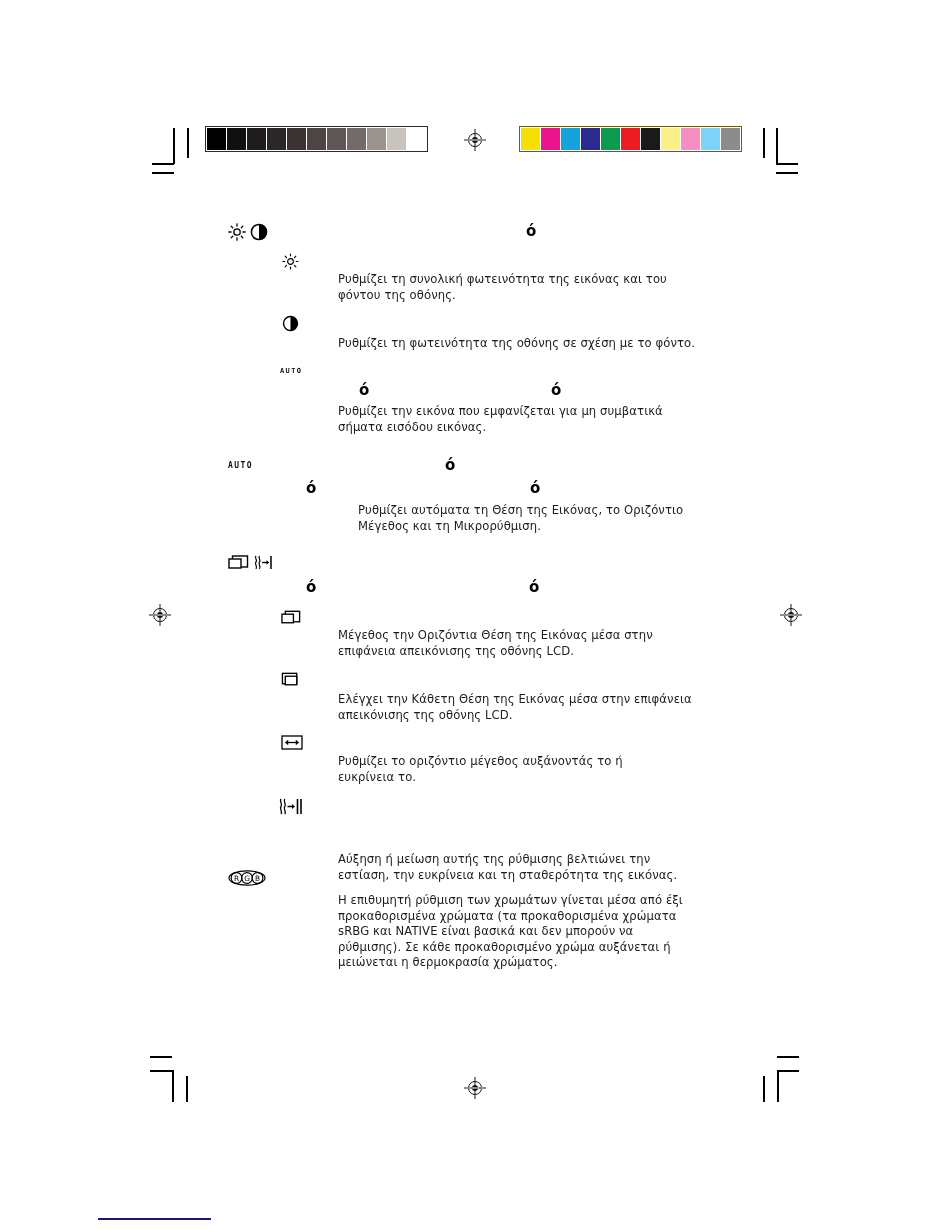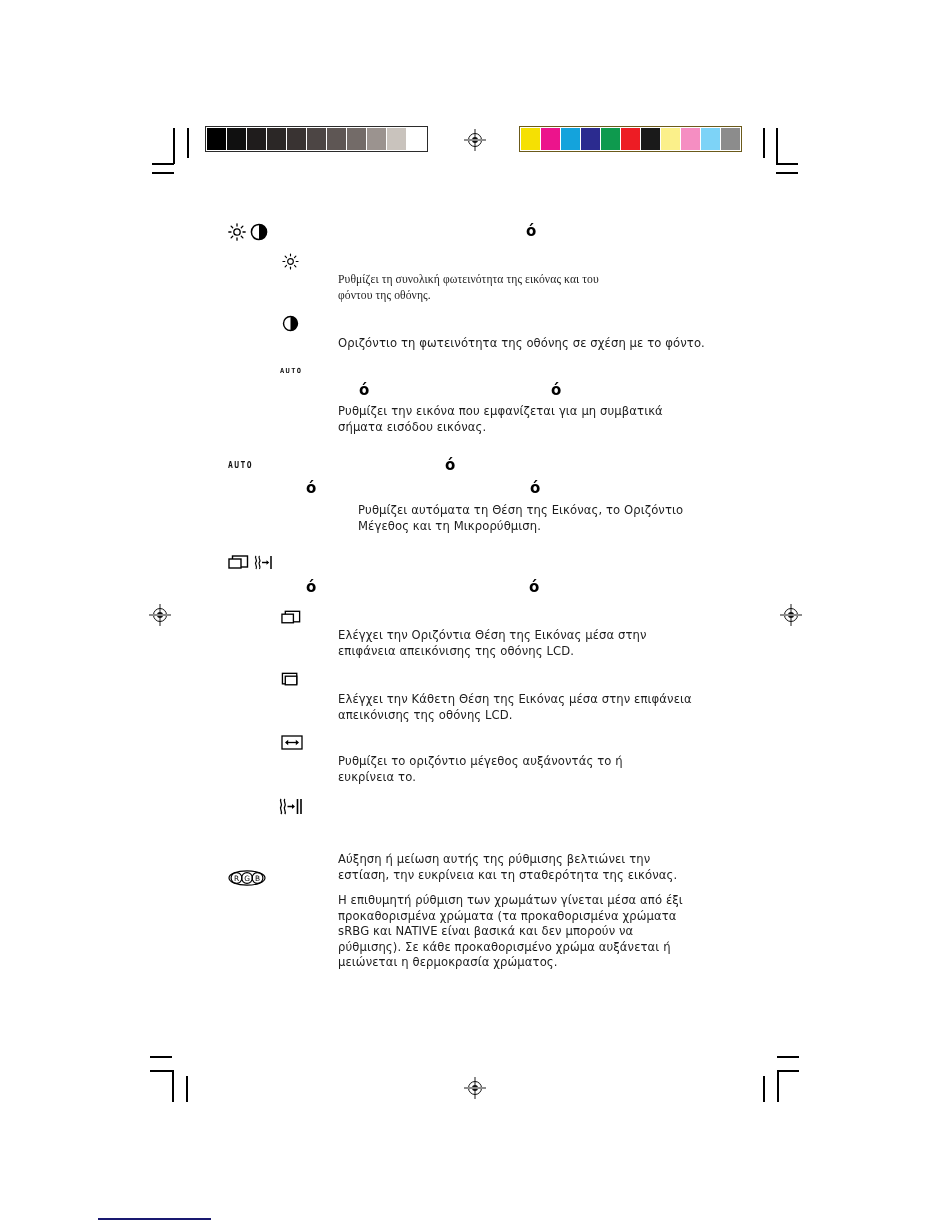--- a/index.html
+++ b/index.html
@@ -145,30 +145,30 @@
         <line x1="9" y1="15" x2="9" y2="17"></line>
       <line x1="1" y1="9" x2="3" y2="9"></line>
         <line x1="15" y1="9" x2="17" y2="9"></line>
       <line x1="3.3" y1="3.3" x2="4.8" y2="4.8"></line>
         <line x1="13.2" y1="13.2" x2="14.7" y2="14.7"></line>
       <line x1="14.7" y1="3.3" x2="13.2" y2="4.8"></line>
         <line x1="4.8" y1="13.2" x2="3.3" y2="14.7"></line>
     </g>
   </svg>
 </div>
-<div class="para" style="left:338px;top:272px;width:392px;font-family:Liberation Serif, serif;">Ρυθμίζει τη συνολική φωτεινότητα της εικόνας και του
+<div class="para" style="left:338px;top:272px;width:392px;">Ρυθμίζει τη συνολική φωτεινότητα της εικόνας και του
 φόντου της οθόνης.</div>
 
 <div class="row-ico" style="left:282px;top:315px;">
   <svg width="17" height="17" viewBox="0 0 18 18">
     <circle cx="9" cy="9" r="7.4" fill="none" stroke="#000" stroke-width="1.5"></circle>
     <path d="M9 1.6 A7.4 7.4 0 0 1 9 16.4 Z" fill="#000"></path>
   </svg>
 </div>
-<div class="para" style="left:338px;top:336px;width:392px;">Οριζόντιο τη φωτεινότητα της οθόνης σε σχέση με το φόντο.</div>
+<div class="para" style="left:338px;top:336px;width:392px;">Ρυθμίζει τη φωτεινότητα της οθόνης σε σχέση με το φόντο.</div>
 
 <div class="autotxt" style="left:280px;top:367px;">AUTO</div>
 <div class="ghost" style="left:359px;top:381px;">ό</div>
 <div class="ghost" style="left:551px;top:381px;">ό</div>
 <div class="para" style="left:338px;top:404px;width:392px;">Ρυθμίζει την εικόνα που εμφανίζεται για μη συμβατικά
 σήματα εισόδου εικόνας.</div>
 
 <div class="autotxt" style="left:228px;top:461px;font-size:8px;">AUTO</div>
 <div class="ghost" style="left:445px;top:456px;">ό</div>
 <div class="ghost" style="left:306px;top:479px;">ό</div>
@@ -193,21 +193,21 @@
 </div>
 <div class="ghost" style="left:306px;top:578px;">ό</div>
 <div class="ghost" style="left:529px;top:578px;">ό</div>
 
 <div class="row-ico" style="left:281px;top:610px;">
   <svg width="21" height="16" viewBox="0 0 22 16">
     <rect x="4.5" y="1" width="15" height="11" fill="none" stroke="#000" stroke-width="1.4"></rect>
     <rect x="1" y="4" width="12" height="9" fill="#fff" stroke="#000" stroke-width="1.4"></rect>
   </svg>
 </div>
-<div class="para" style="left:338px;top:628px;width:392px;">Ελέγχει την Οριζόντια Θέση της Εικόνας μέσα στην
+<div class="para" style="left:338px;top:628px;width:392px;">Μέγεθος την Οριζόντια Θέση της Εικόνας μέσα στην
 επιφάνεια απεικόνισης της οθόνης LCD.</div>
 
 <div class="row-ico" style="left:281px;top:672px;">
   <svg width="21" height="17" viewBox="0 0 22 17">
     <rect x="1.5" y="1" width="15" height="11" fill="none" stroke="#000" stroke-width="1.4"></rect>
     <rect x="4.5" y="4" width="12" height="9" fill="#fff" stroke="#000" stroke-width="1.4"></rect>
   </svg>
 </div>
 <div class="para" style="left:338px;top:692px;width:392px;">Ελέγχει την Κάθετη Θέση της Εικόνας μέσα στην επιφάνεια
 απεικόνισης της οθόνης LCD.</div>

